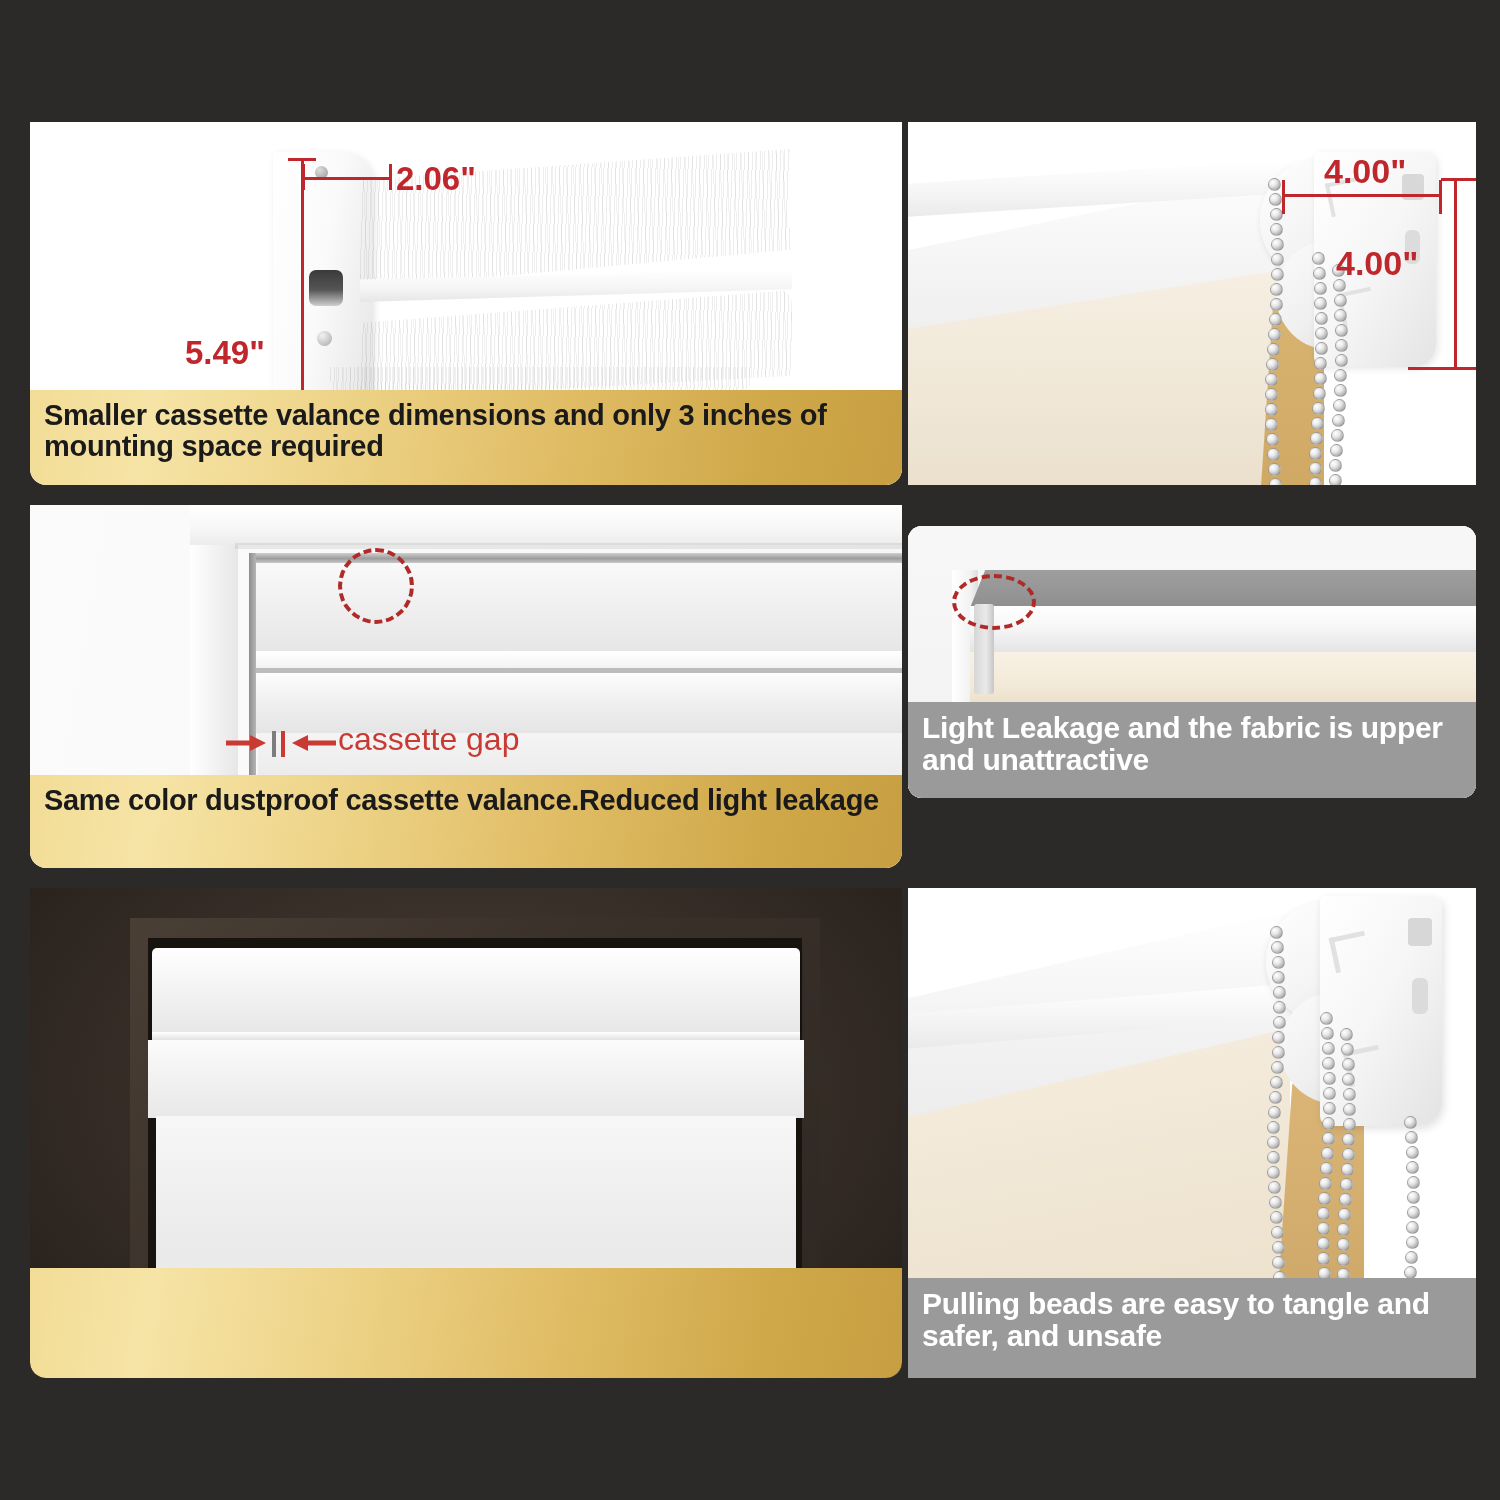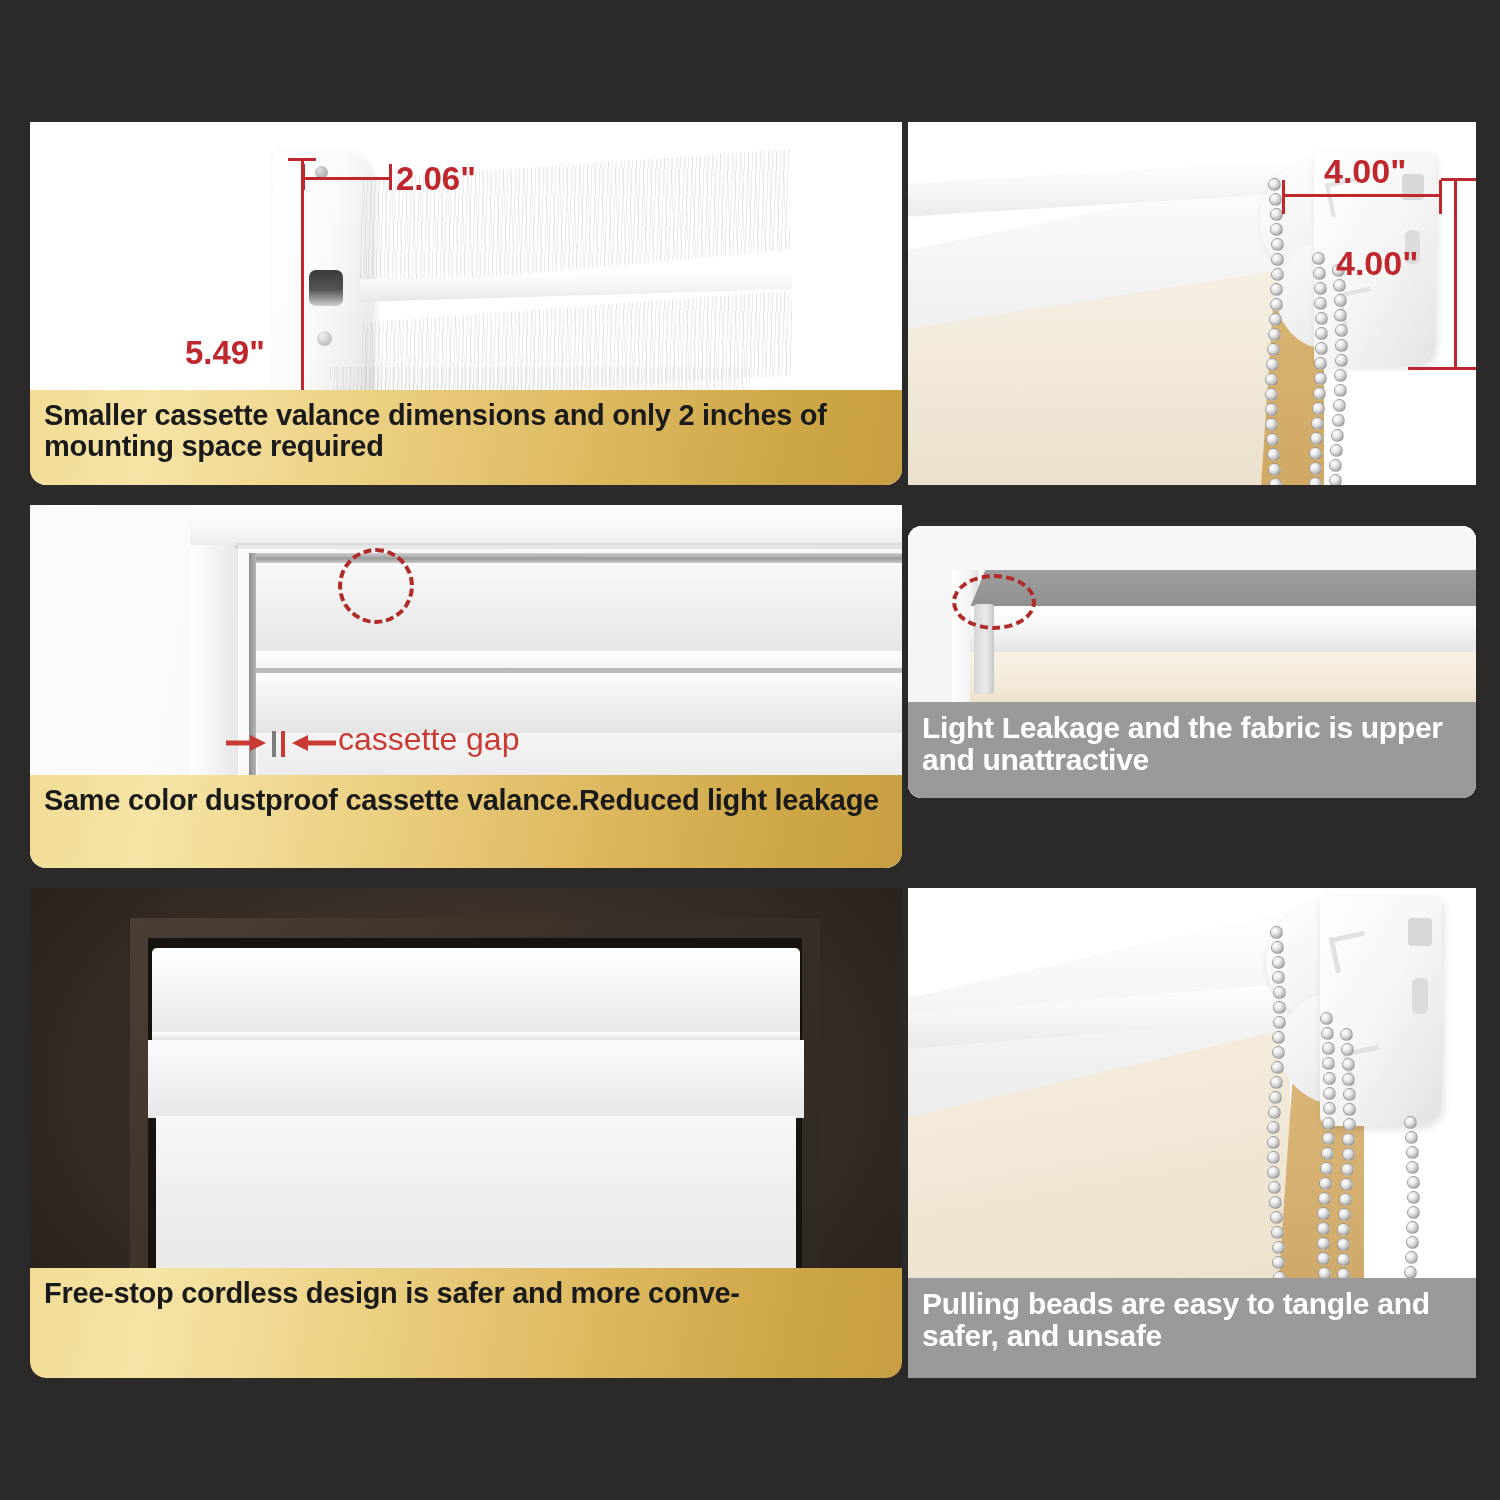--- a/index.html
+++ b/index.html
@@ -171,21 +171,21 @@
       <div class="red-line hline" style="left:258px; top:36px; width:28px;"></div>
 
       <div class="red-txt" style="left:155px; top:212px; font-size:33px;">5.49"</div>
 
       <div class="red-line hline" style="left:272px; top:55px; width:90px;"></div>
       <div class="red-line vline" style="left:272px; top:42px; height:26px;"></div>
       <div class="red-line vline" style="left:359px; top:42px; height:26px;"></div>
       <div class="red-txt" style="left:366px; top:38px; font-size:33px;">2.06"</div>
     </div>
 
-    <div class="cap cap-gold" style="height:95px; font-size:29px;">Smaller cassette valance dimensions and only 2 inches of mounting space required</div>
+    <div class="cap cap-gold" style="height:95px; font-size:29px;">Smaller cassette valance dimensions and only 3 inches of mounting space required</div>
   </div>
 
   <div class="panel" style="left:908px; top:122px; width:568px; height:363px;">
 
     <div class="pic" style="height:363px; background:#ffffff;">
 
       <div class="weave" style="position:absolute;left:-6px;top:50px;width:390px;height:330px;
                   background:linear-gradient(180deg,#fdfdfd 0%,#f1f1f1 40%,#e6e6e6 100%);
                   clip-path: polygon(0% 24%, 100% 0%, 100% 60%, 0% 100%);"></div>
 
@@ -419,21 +419,20 @@
       <div style="position:absolute;left:420px;top:430px;width:60px;height:7px;border-radius:4px;background:#d6d6d6;"></div>
 
       <div style="position:absolute;left:425px;top:438px;width:72px;height:52px;
            background:linear-gradient(160deg,#f3d6c2 0%,#e8c3aa 55%,#d9ae94 100%);
            border-radius:30px 30px 12px 12px; box-shadow:-1px 2px 5px rgba(0,0,0,.2);"></div>
       <div style="position:absolute;left:455px;top:470px;width:44px;height:20px;
            background:linear-gradient(180deg,#edcab2 0%,#dfb79b 100%);"></div>
     </div>
 
     <div class="cap cap-gold" style="height:110px; font-size:29px;">
-      <div>Free-stop cordless design is safer and more conve-</div>
     </div>
   </div>
 
   <div class="panel" style="left:908px; top:888px; width:568px; height:490px;">
 
     <div class="pic" style="height:490px; background:#ffffff;">
 
       <div class="weave" style="position:absolute;left:-8px;top:20px;width:400px;height:230px;
                   background:linear-gradient(180deg,#ffffff 0%,#f4f4f4 45%,#ebebeb 100%);
                   clip-path: polygon(0% 40%, 100% 0%, 100% 52%, 0% 100%);"></div>

